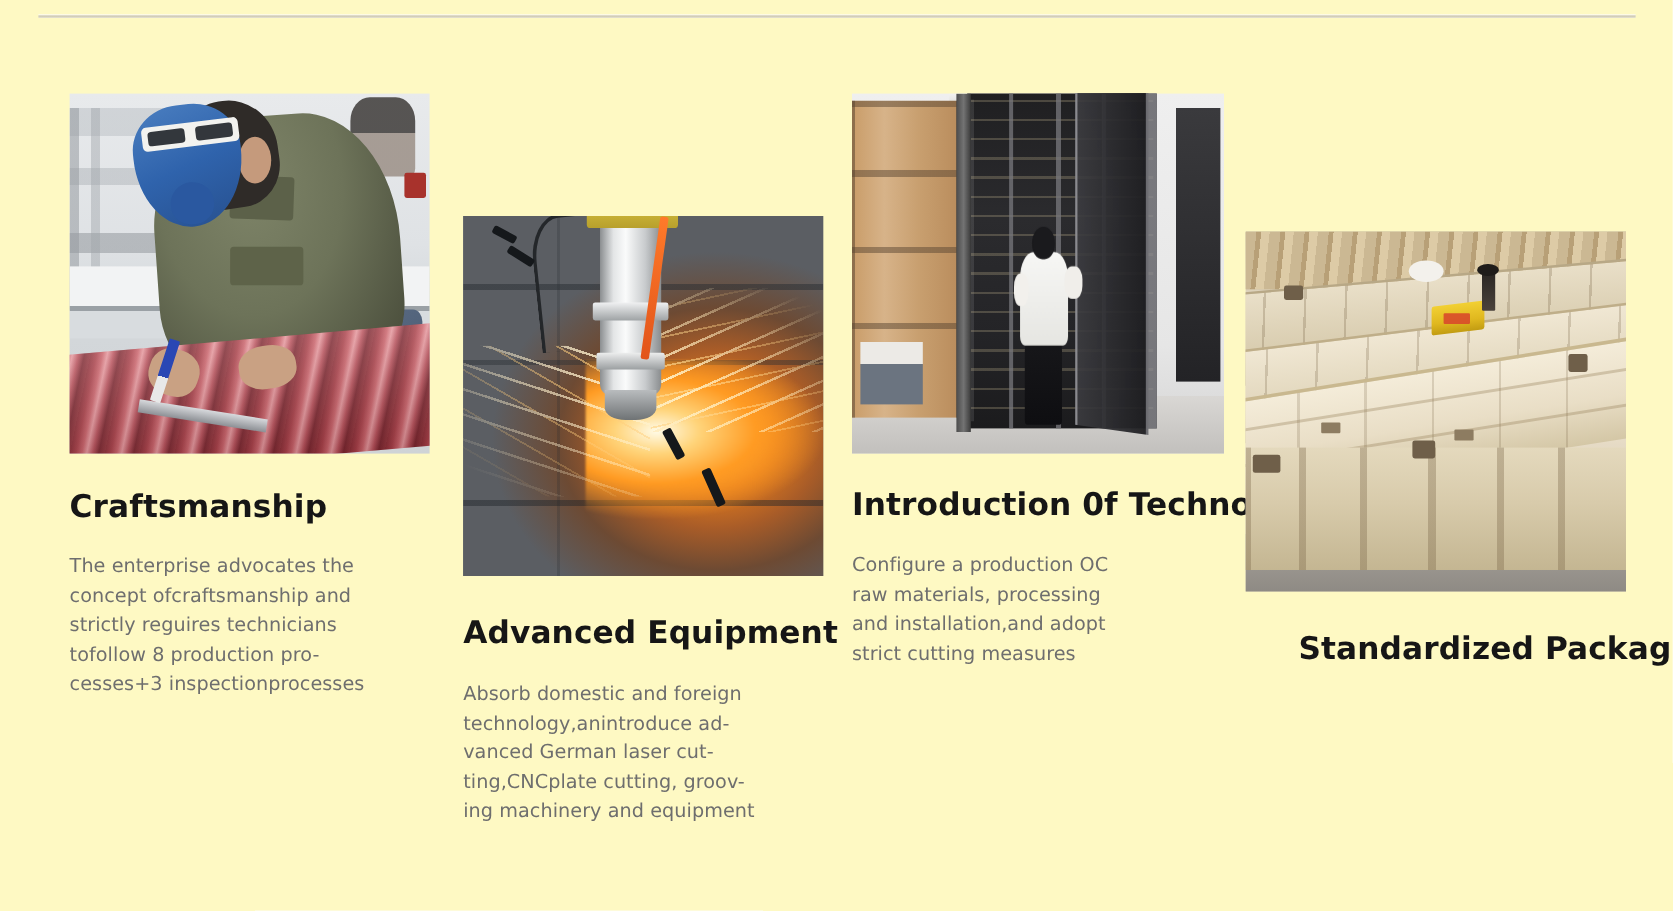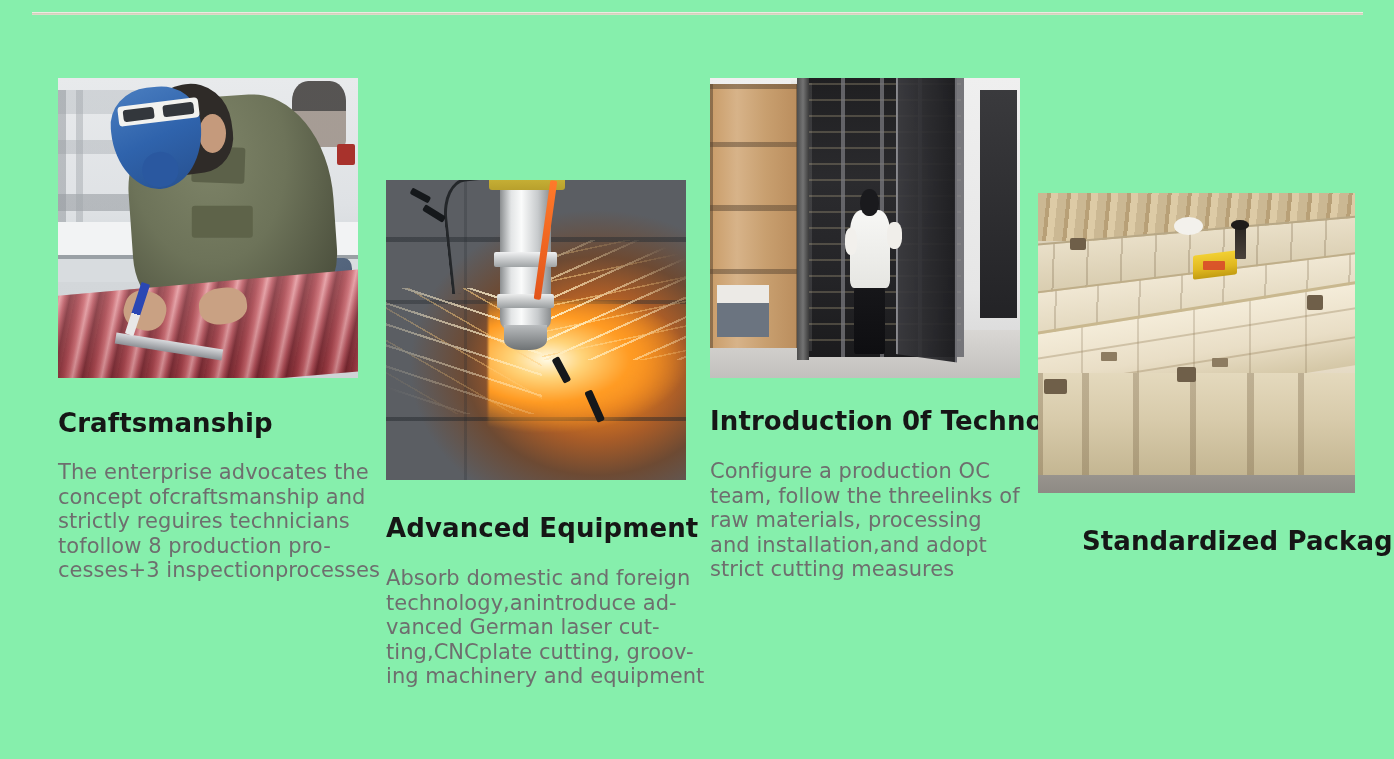--- a/index.html
+++ b/index.html
@@ -10,21 +10,21 @@
     height: 759px;
     background: #ffffff;
     font-family: "DejaVu Sans", "Liberation Sans", sans-serif;
     overflow: hidden;
   }
 
   .slide {
     position: relative;
     width: 1394px;
     height: 759px;
-    background: #86efac;
+    background: #fef9c3;
   }
 
   
   .top-rule {
     position: absolute;
     left: 32px;
     top: 12px;
     width: 1331px;
     height: 3px;
     background: linear-gradient(to bottom, #ffffff 0%, #d9d5c2 35%, #cfcab4 70%, #efece1 100%);
@@ -42,21 +42,21 @@
 
   .card-title {
     font-size: 26px;
     font-weight: 600;
     color: #161616;
     letter-spacing: 0.1px;
     white-space: nowrap;
   }
 
   .card-body {
-    font-size: 21px;
+    font-size: 16px;
     line-height: 24.5px;
     color: #6e6e6e;
     letter-spacing: 0.05px;
   }
   .card-body .ln { display: block; white-space: pre; }
 
   
   #card-1 { left: 58px;   top: 78px;  width: 302px; }
   #card-1 .photo { width: 300px; height: 300px; }
   #card-1 .card-title { margin-top: 30px; }
@@ -517,21 +517,20 @@
         <div class="p3-person-legs"></div>
         <div class="p3-person-body"></div>
         <div class="p3-person-armL"></div>
         <div class="p3-person-armR"></div>
         <div class="p3-person-head"></div>
       </div>
     </div>
     <div class="card-title">Introduction 0f Technology</div>
     <div class="card-body">
       <span class="ln">Configure a production OC</span>
-      <span class="ln">team, follow the threelinks of</span>
       <span class="ln">raw materials, processing</span>
       <span class="ln">and installation,and adopt</span>
       <span class="ln">strict cutting measures</span>
     </div>
   </div>
 
   <div class="card" id="card-4">
     <div class="photo p4-bg">
       <div class="scene">
         <div class="p4-backstack"></div>

